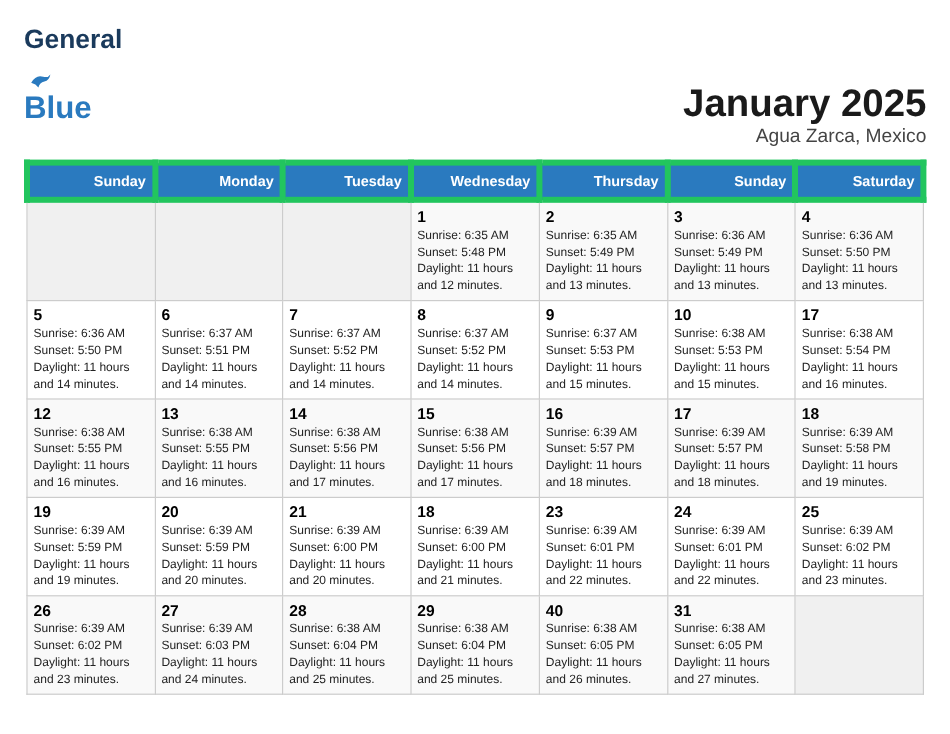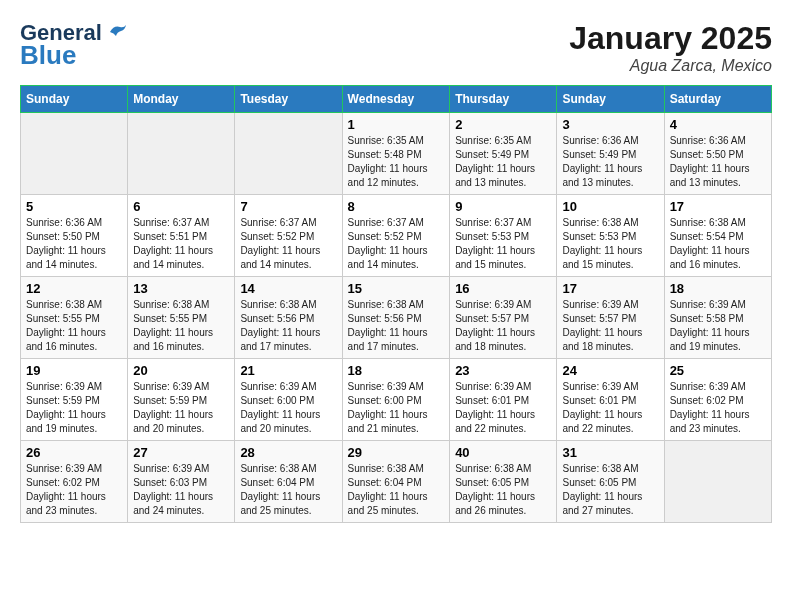--- a/index.html
+++ b/index.html
@@ -21,40 +21,40 @@
       flex-direction: column;
       align-items: flex-start;
     }
     .title-block {
       text-align: right;
     }
     .title-block h1 {
       font-size: 32px;
       color: #1a1a1a;
       font-weight: bold;
+      margin-top: 48px;
     }
     .title-block h2 {
       font-size: 16px;
       color: #444;
       font-weight: normal;
-      font-style: italic;
     }
     table {
       width: 100%;
       border-collapse: collapse;
       font-size: 11px;
     }
     thead tr th {
       background: #2a7abf;
       color: #fff;
-      text-align: left;
+      text-align: right;
       padding: 6px 5px;
       font-size: 12px;
       font-weight: bold;
-      border: 1px solid #22c55e;
+      border: 5px solid #22c55e;
     }
     tbody tr td {
       border: 1px solid #ccc;
       vertical-align: top;
       padding: 4px 5px;
       width: 108px;
       min-height: 80px;
       background: #fff;
     }
     tbody tr:nth-child(odd) td {
@@ -72,21 +72,21 @@
     }
     .empty-cell {
       background: #f0f0f0 !important;
     }
   </style>
 </head>
 <body>
 
 <div class="header">
   <div class="logo">
-    <div style="display:flex;align-items:center;gap:2px;">
+    <div style="display:flex;gap:14px;flex-direction:column;">
       <span style="font-size:22px;font-weight:bold;color:#1a3a5c;">General</span>
       <svg width="22" height="18" viewBox="0 0 22 18" style="margin-left:2px;margin-bottom:2px;">
         <path d="M4,9 Q8,2 14,4 Q18,5 20,2 Q19,7 15,8 Q11,9 10,13 Q8,10 4,9Z" fill="#2a7abf"></path>
       </svg>
     </div>
     <span style="font-size:26px;font-weight:bold;color:#2a7abf;margin-top:-6px;">Blue</span>
   </div>
   <div class="title-block">
     <h1>January 2025</h1>
     <h2>Agua Zarca, Mexico</h2>

